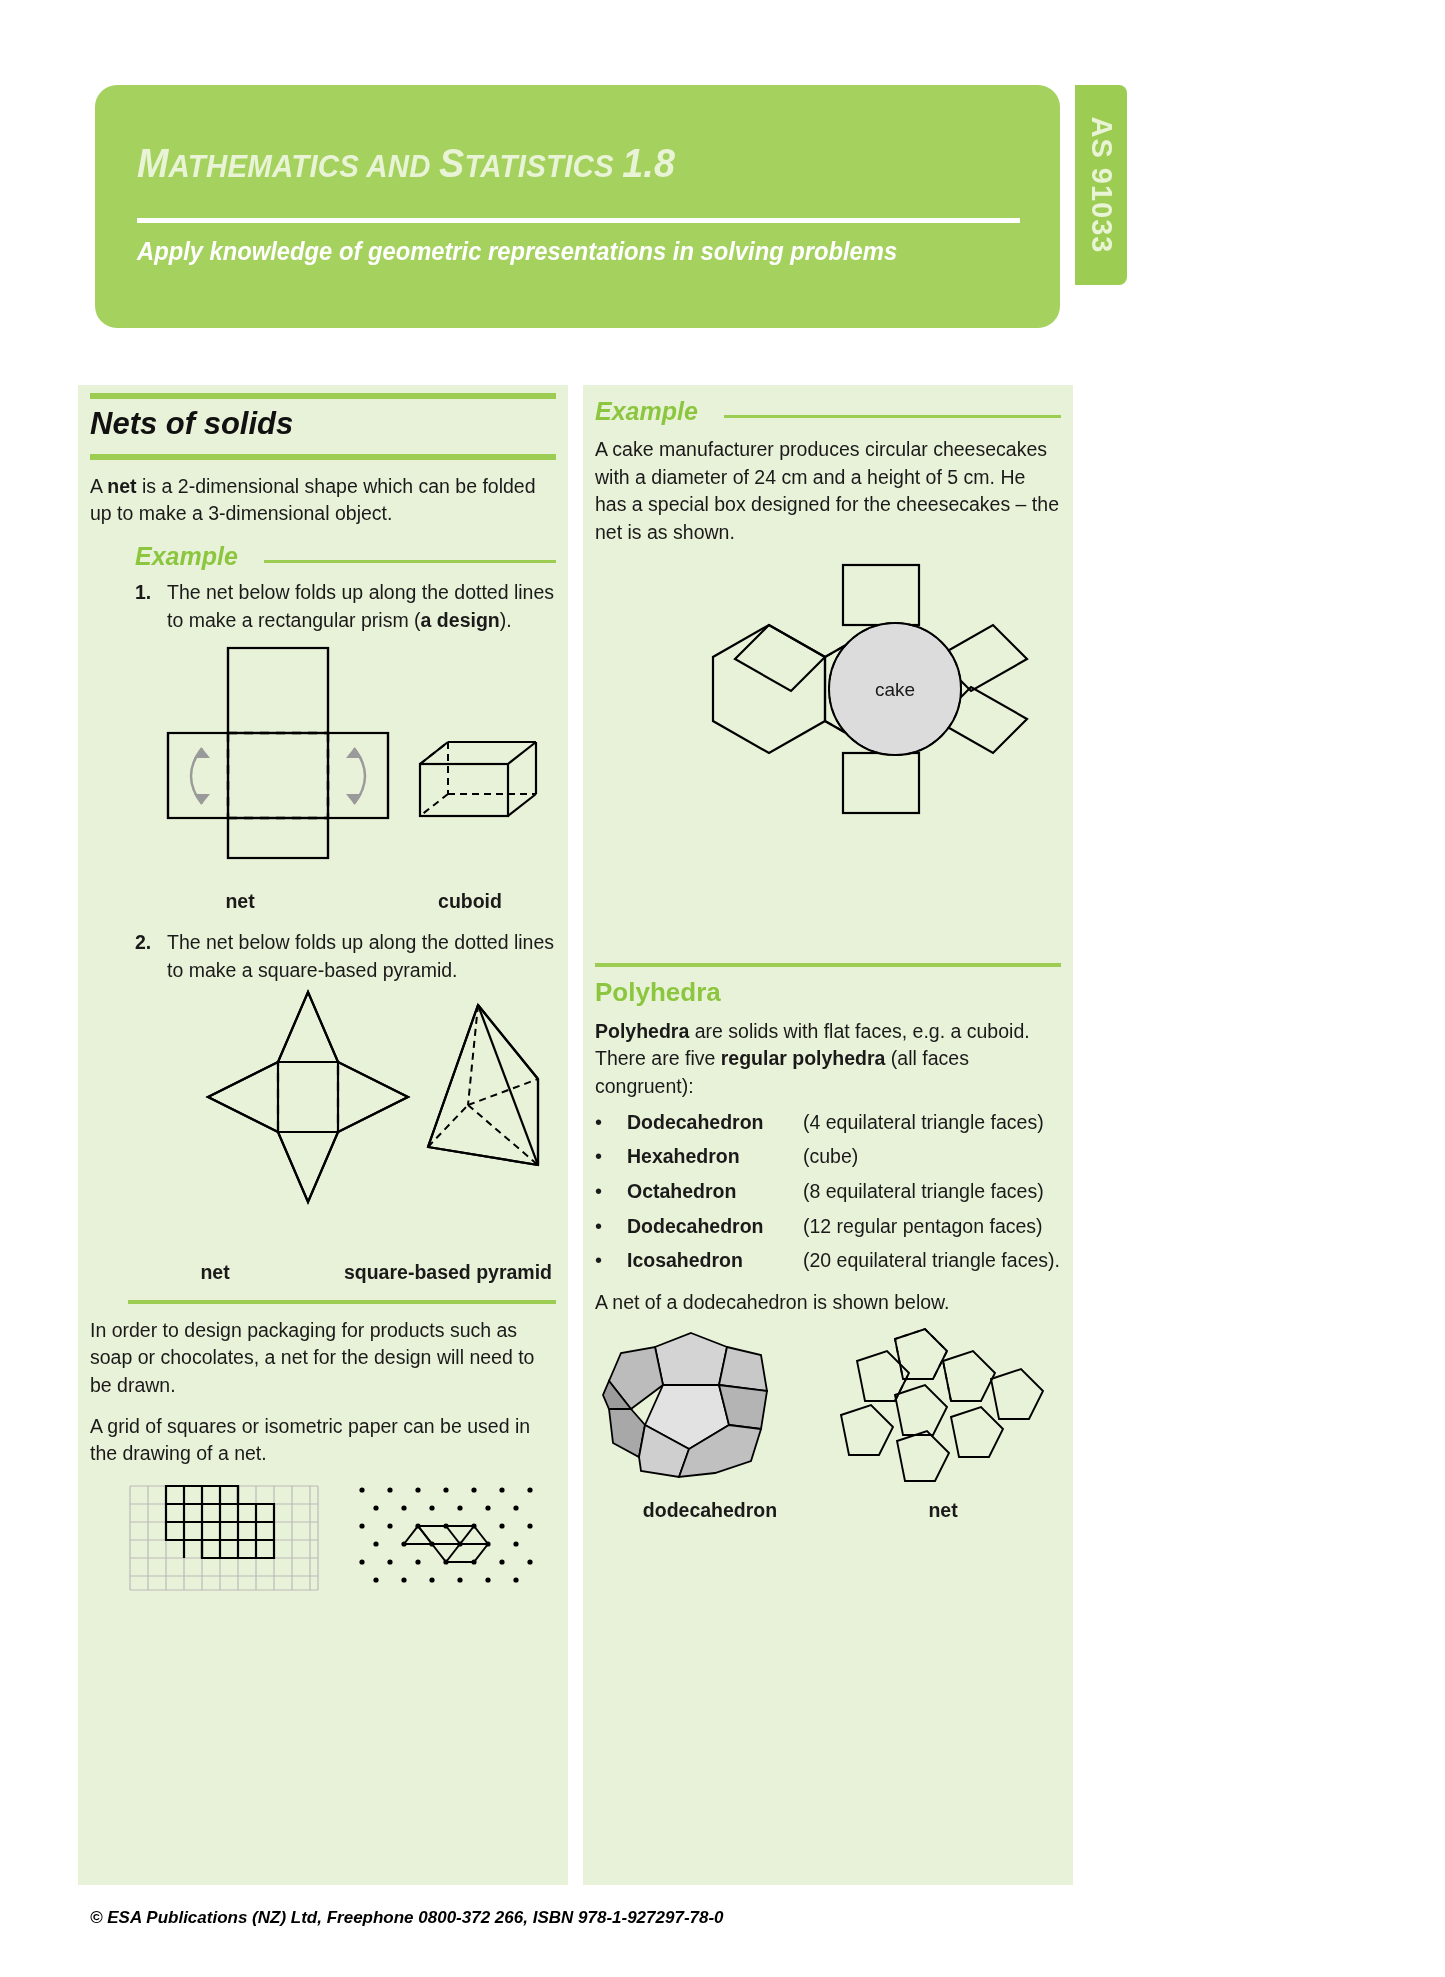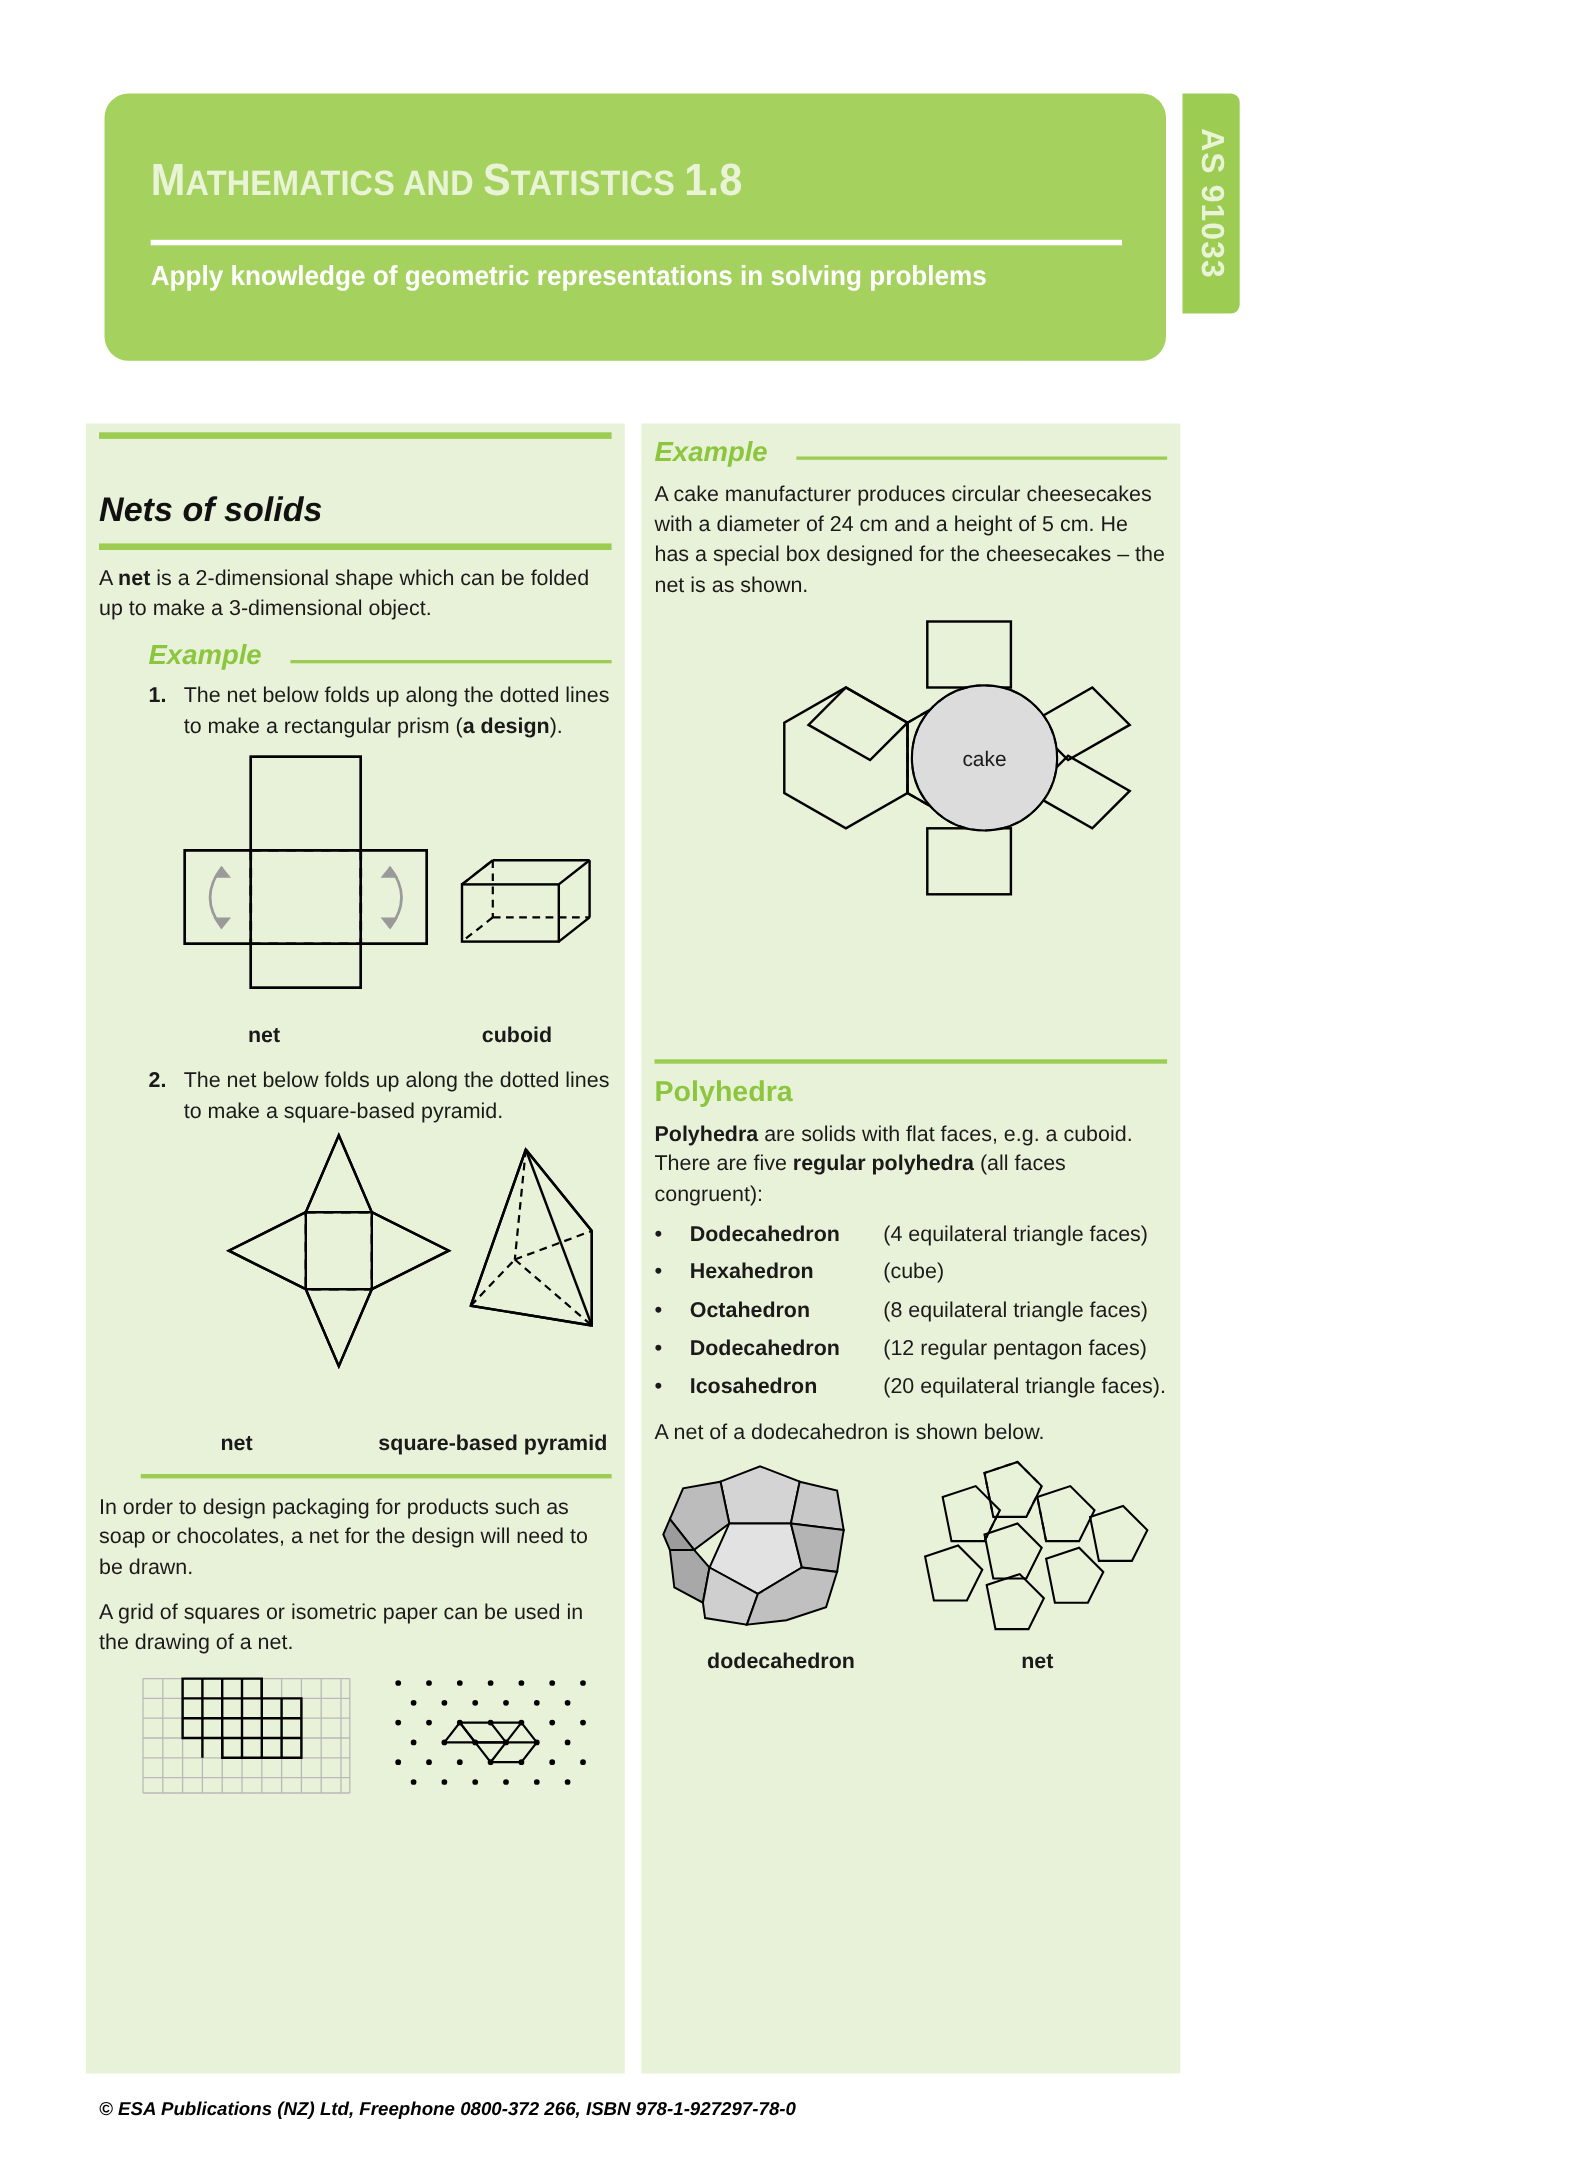--- a/index.html
+++ b/index.html
@@ -25,20 +25,21 @@
     height: 243px;
   }
   .header-band {
     width: 100%;
     height: 100%;
     background: #a5d15e;
     border-radius: 22px;
     box-sizing: border-box;
     padding: 58px 40px 0 42px;
     position: relative;
+    font-style: italic;
   }
   .header-top {
     display: flex;
     align-items: flex-start;
     justify-content: space-between;
   }
   .header-title {
     color: #e9f4d7;
     font-weight: bold;
     font-size: 41px;
@@ -134,21 +135,20 @@
     background: #9ccc52;
     margin: 4px 0 0 0;
   }
   .section-title {
     font-style: italic;
     font-weight: bold;
     font-size: 31px;
     color: #111111;
     padding: 9px 0 9px 0;
     line-height: 1.05;
-    margin-top: 40px;
   }
 
   p.body {
     font-size: 19.5px;
     line-height: 1.42;
     margin: 13px 0 0 0;
     color: #1a1a1a;
   }
   p.body.tight { margin-top: 10px; }
 

